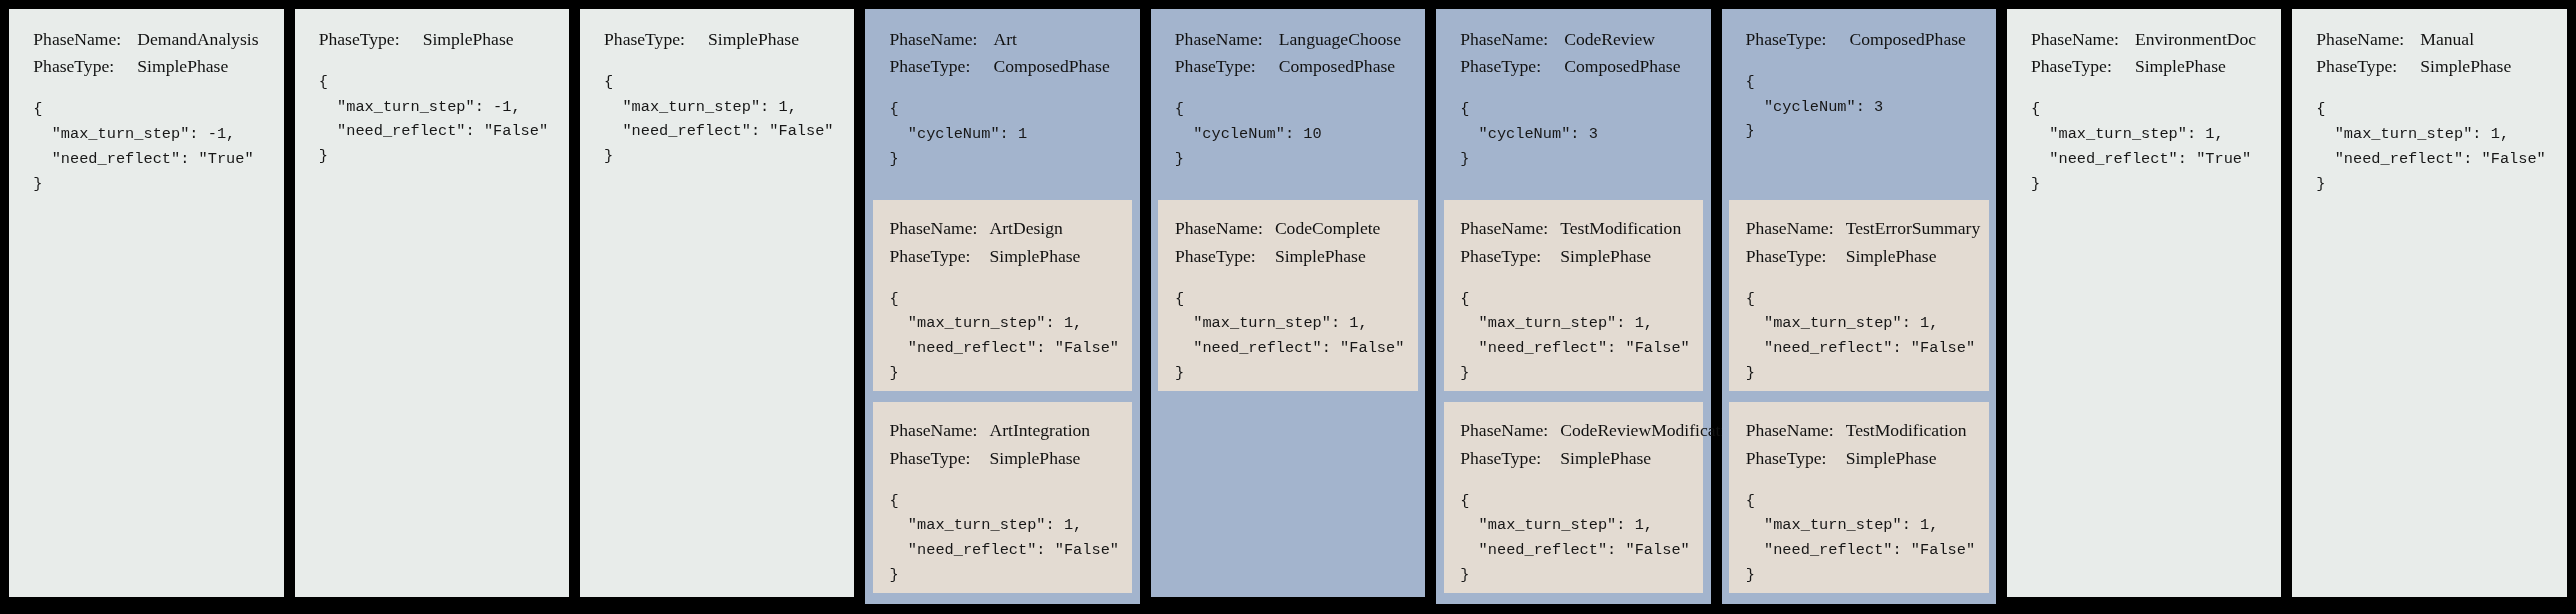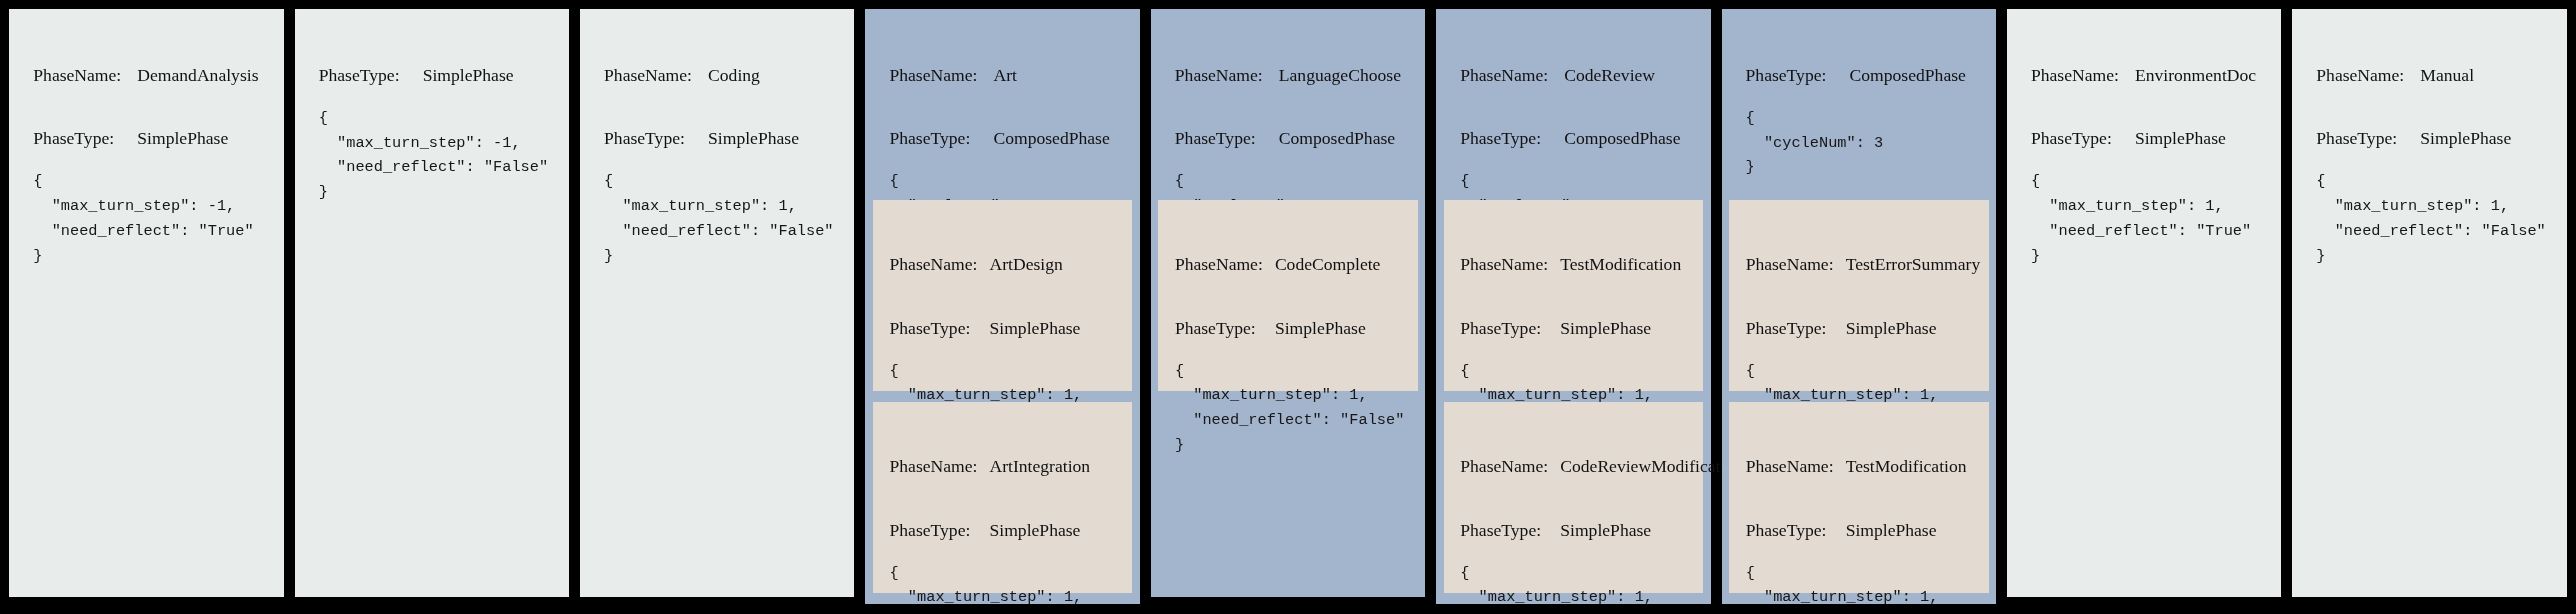--- a/index.html
+++ b/index.html
@@ -82,21 +82,20 @@
   .meta {
     font-family: "Liberation Serif", "DejaVu Serif", serif;
     font-size: 17.6px;
     line-height: 1.55;
     color: #111111;
     white-space: nowrap;
   }
   .meta .k {
     display: inline-block;
     width: 104px;
-    margin-top: 36px;
   }
   .meta .v {
     display: inline;
   }
   .sub-card .meta .k {
     width: 100px;
   }
 
   .json {
     margin-top: 16.7px;
@@ -125,21 +124,20 @@
       <div class="simple-card">
         <div class="meta"><span class="k">PhaseType:</span><span class="v">SimplePhase</span></div>
         <div class="json">{
   "max_turn_step": -1,
   "need_reflect": "False"
 }</div>
       </div>
     </div>
     <div class="phase-col">
       <div class="simple-card">
-        <div class="meta"><span class="k">PhaseName:</span><span class="v">Coding</span></div>
         <div class="meta"><span class="k">PhaseType:</span><span class="v">SimplePhase</span></div>
         <div class="json">{
   "max_turn_step": 1,
   "need_reflect": "False"
 }</div>
       </div>
     </div>
     <div class="phase-col">
       <div class="composed-card">
         <div class="composed-head">

